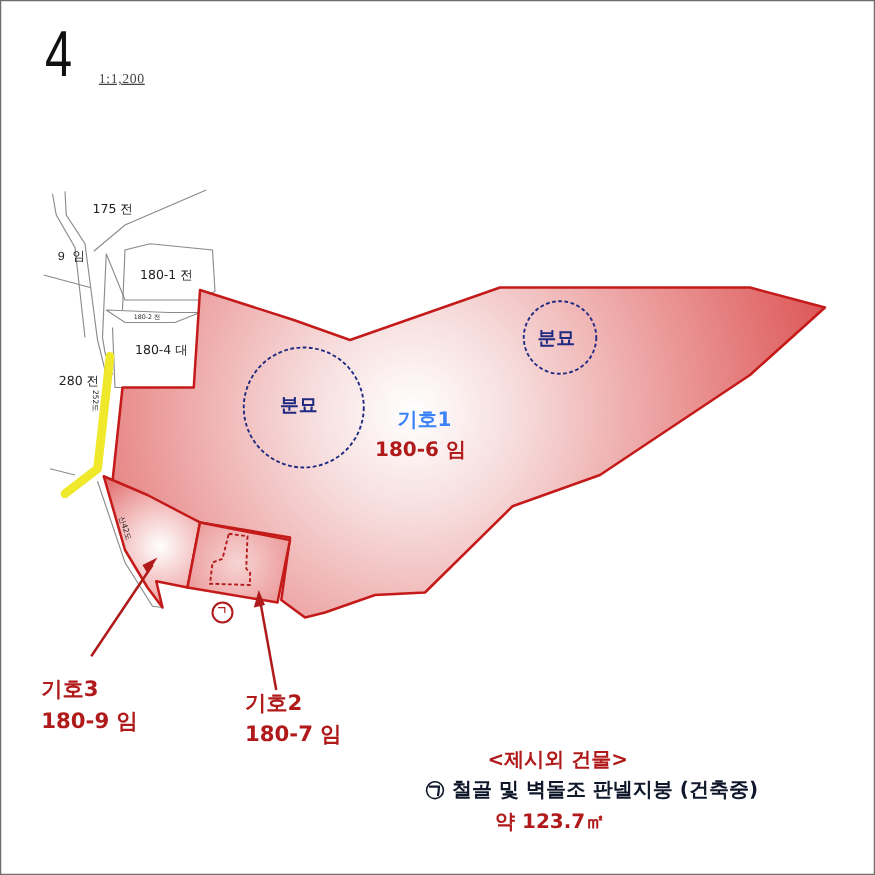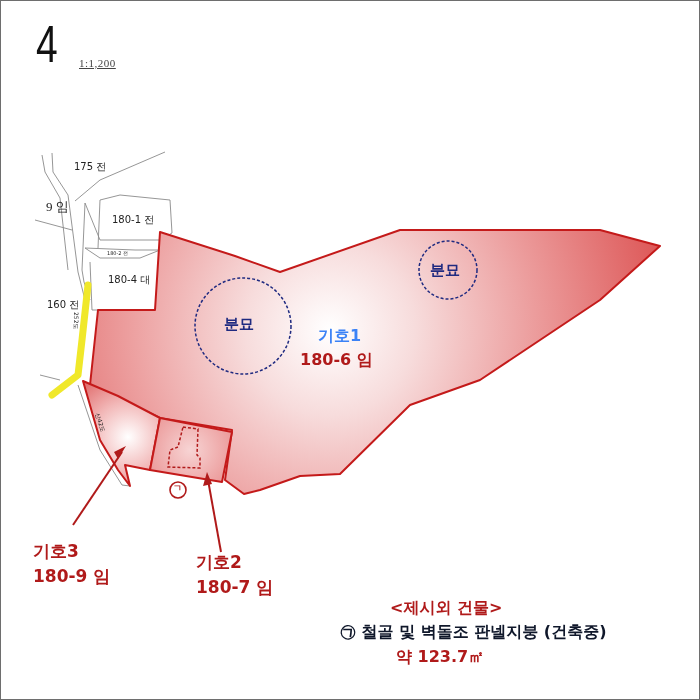--- a/index.html
+++ b/index.html
@@ -70,25 +70,25 @@
     <polygon points="207,472 203,486 212,484" stroke="none"></polygon>
   </g>
 
   <circle cx="178" cy="490" r="8" fill="none" stroke="#b01a1a" stroke-width="1.6"></circle>
 </svg>
 
 <div style="position:absolute;left:36px;top:18px;font-family:'Liberation Sans',sans-serif;font-size:52px;font-weight:100;color:#111;line-height:1;transform:scaleX(0.75);transform-origin:left;">4</div>
 <div style="position:absolute;left:79px;top:57px;font-family:Liberation Serif, serif;font-size:11px;color:#444;text-decoration:underline;letter-spacing:0.5px;">1:1,200</div>
 
 <div style="position:absolute;left:74px;top:160px;font-family:'DejaVu Sans',sans-serif;font-size:10px;color:#222;">175 전</div>
-<div style="position:absolute;left:46px;top:198px;font-family:Liberation Serif, serif;font-size:13px;color:#222;">9 임</div>
+<div style="position:absolute;left:46px;top:198px;font-family:Liberation Mono, monospace;font-size:10px;color:#222;">9 임</div>
 <div style="position:absolute;left:112px;top:213px;font-family:'DejaVu Sans',sans-serif;font-size:10px;color:#222;">180-1 전</div>
 <div style="position:absolute;left:107px;top:250px;font-family:'DejaVu Sans',sans-serif;font-size:5px;color:#222;">180-2 전</div>
 <div style="position:absolute;left:108px;top:273px;font-family:'DejaVu Sans',sans-serif;font-size:10px;color:#222;">180-4 대</div>
-<div style="position:absolute;left:47px;top:298px;font-family:'DejaVu Sans',sans-serif;font-size:10px;color:#222;">160 전</div>
+<div style="position:absolute;left:47px;top:298px;font-family:'DejaVu Sans',sans-serif;font-size:10px;color:#222;">280 전</div>
 
 <div style="position:absolute;left:80px;top:312px;font-family:'DejaVu Sans',sans-serif;font-size:6px;color:#222;transform:rotate(90deg);transform-origin:left top;">252도</div>
 <div style="position:absolute;left:101px;top:412px;font-family:'DejaVu Sans',sans-serif;font-size:6px;color:#222;transform:rotate(72deg);transform-origin:left top;">산42도</div>
 
 <div style="position:absolute;left:224px;top:315px;font-family:'DejaVu Sans',sans-serif;font-size:15px;font-weight:bold;color:#1f2a80;">분묘</div>
 <div style="position:absolute;left:430px;top:261px;font-family:'DejaVu Sans',sans-serif;font-size:15px;font-weight:bold;color:#1f2a80;">분묘</div>
 
 <div style="position:absolute;left:318px;top:326px;font-family:'DejaVu Sans',sans-serif;font-size:16px;font-weight:bold;color:#3b82f6;">기호1</div>
 <div style="position:absolute;left:300px;top:350px;font-family:'DejaVu Sans',sans-serif;font-size:16px;font-weight:bold;color:#b01a1a;">180-6 임</div>
 

